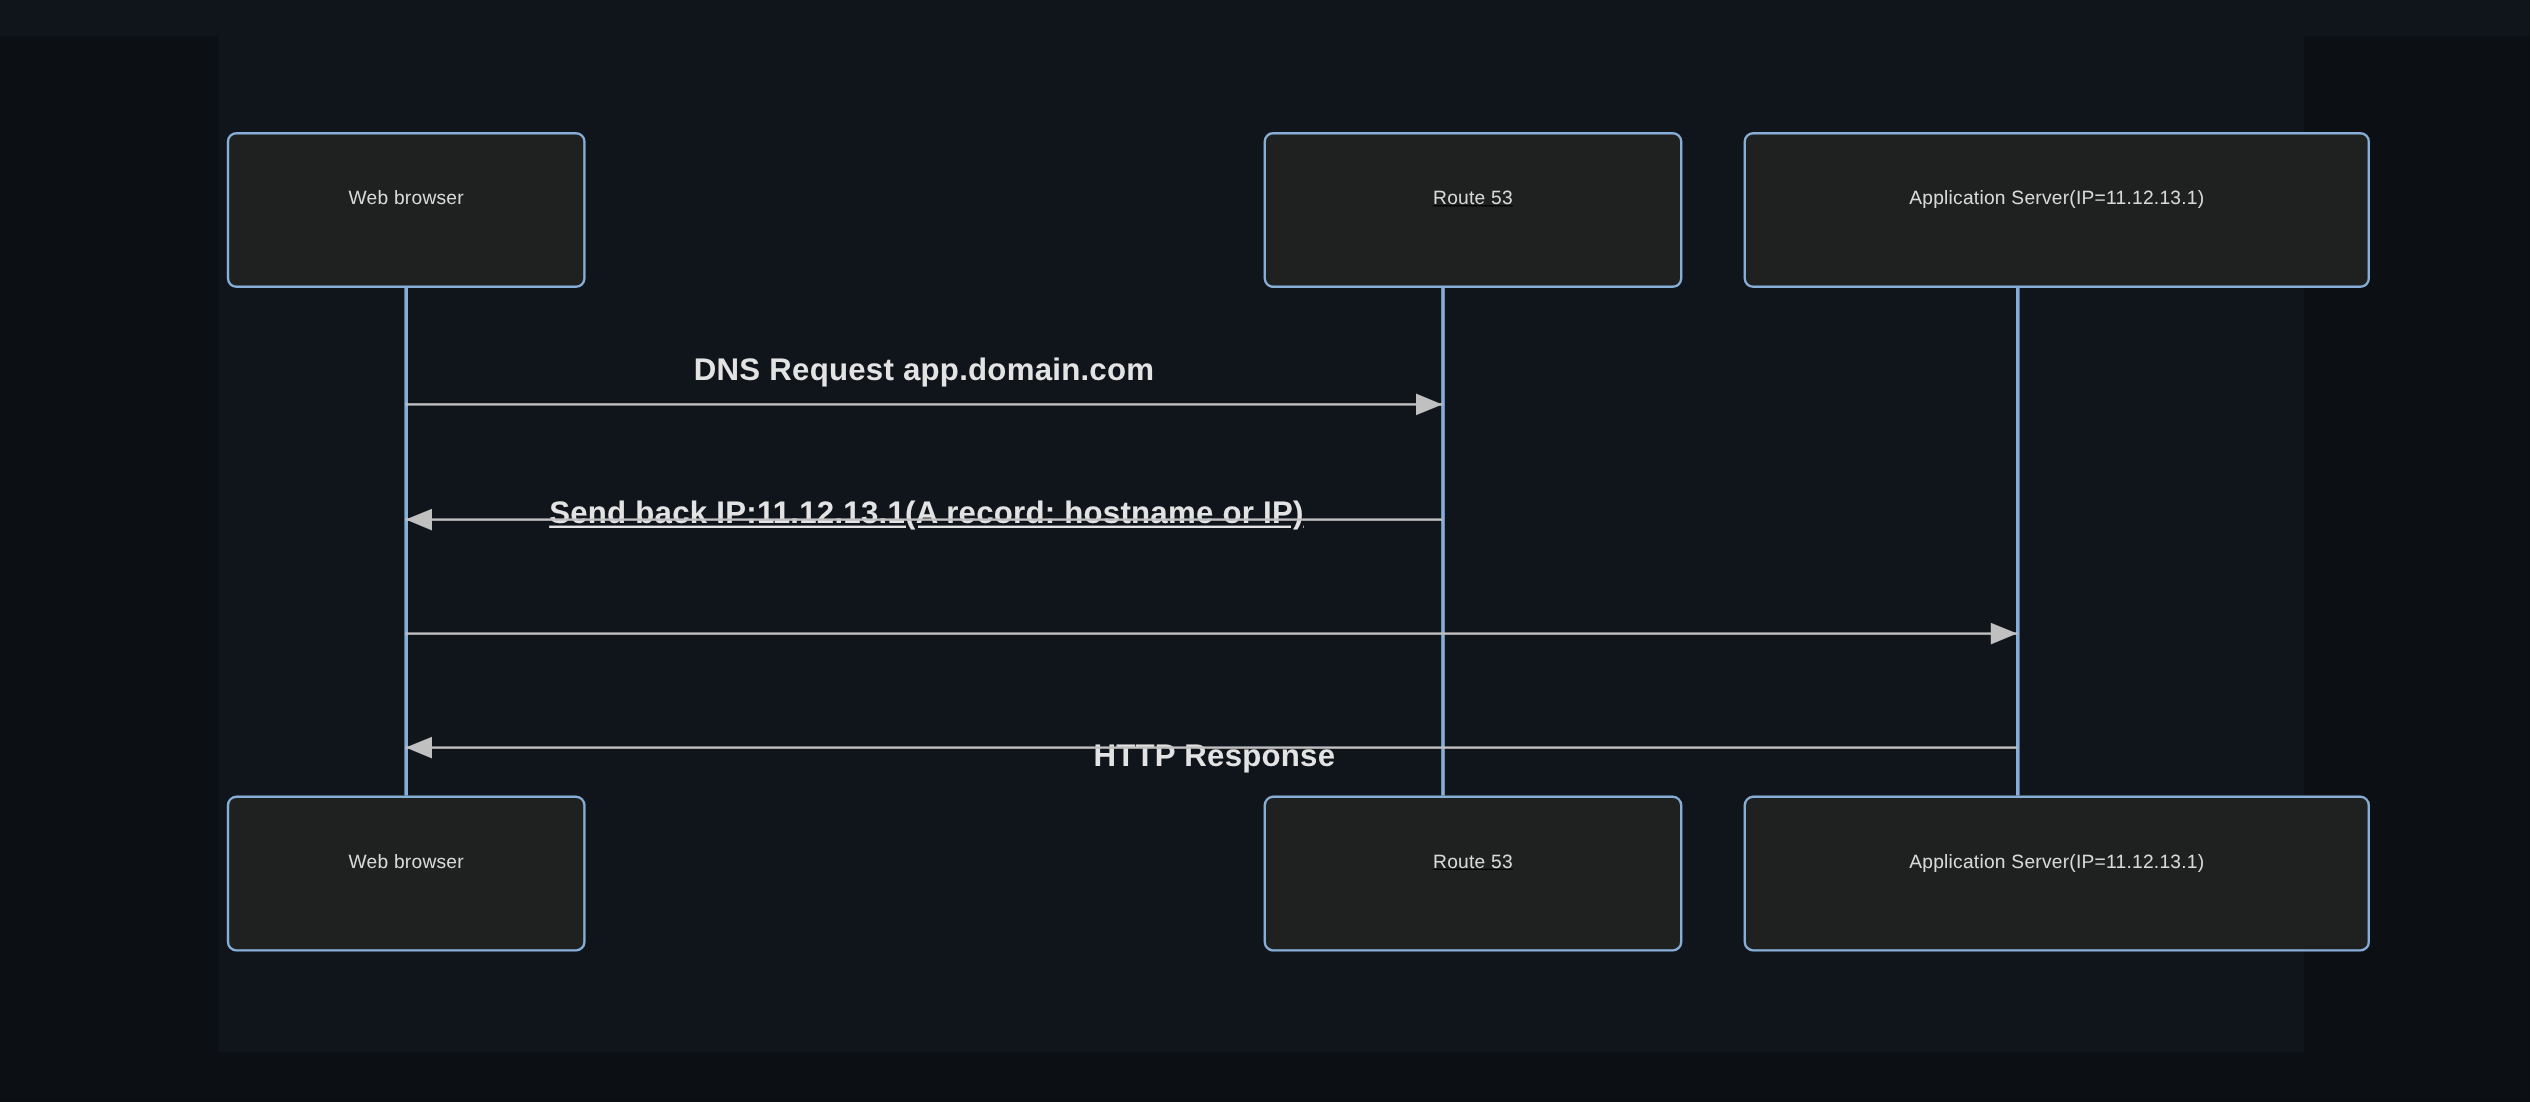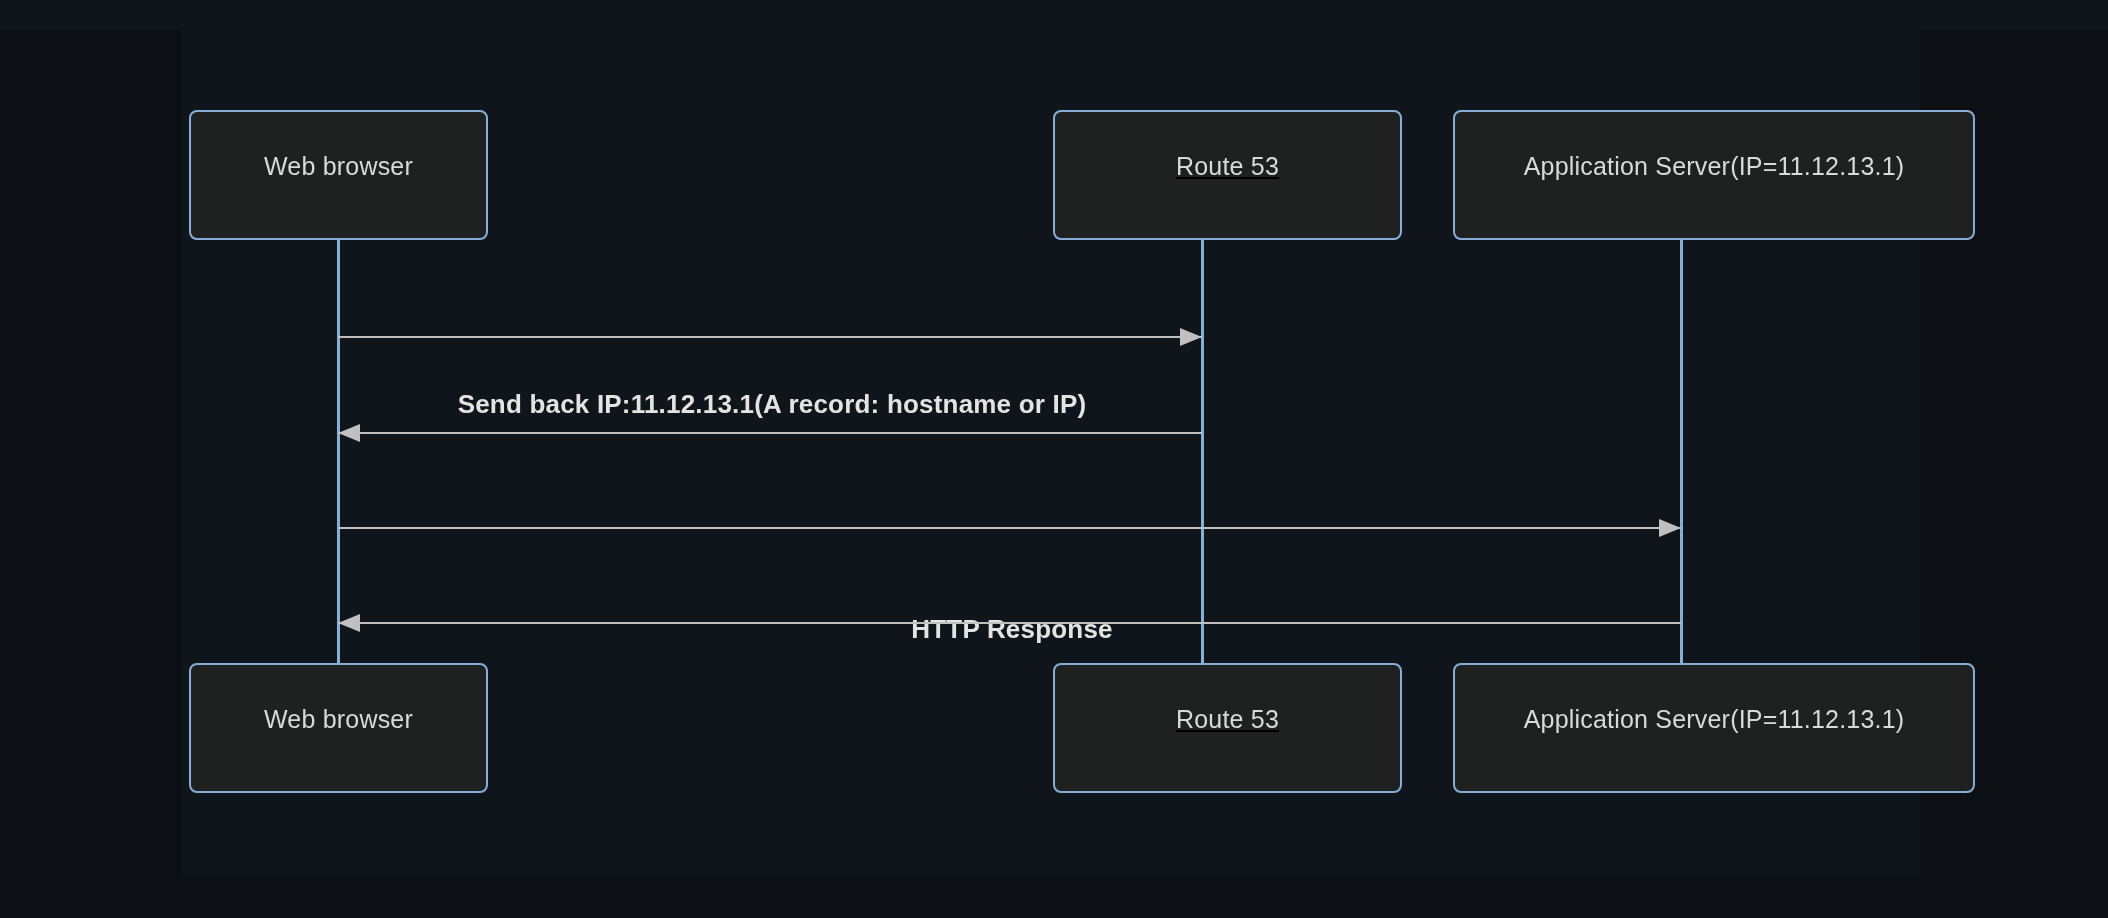--- a/index.html
+++ b/index.html
@@ -28,21 +28,21 @@
     background: #1f2121;
     border: 2.5px solid #86aed6;
     border-radius: 8px;
     display: flex;
     align-items: center;
     justify-content: center;
     z-index: 3;
   }
   .actor-box .actor-label {
     color: #d9d9d9;
-    font-size: 25px;
+    font-size: 16px;
     font-weight: 400;
     position: relative;
     top: -9px;
     white-space: nowrap;
     letter-spacing: 0.2px;
   }
   .box-a { left: 189px; width: 299px; }
   .box-b { left: 1053px; width: 349px; text-decoration: underline; }
   .box-c { left: 1453px; width: 522px; }
   .row-top { top: 110px; }
@@ -93,21 +93,21 @@
     border-right: 22px solid #c0c0c0;
   }
 
   
   .m1-line  { left: 338px;  top: 335.5px; width: 864px; }
   .m1-head  { left: 1180px; top: 328px; }
   .m1-label { left: 770px;  top: 293px; }
   
   .m2-line  { left: 338px;  top: 431.5px; width: 864px; }
   .m2-head  { left: 338px;  top: 424px; }
-  .m2-label { left: 772px;  top: 389px; }
+  .m2-label { left: 772px;  top: 412px; text-decoration: underline; }
   
   .m3-line  { left: 338px;  top: 526.5px; width: 1343px; }
   .m3-head  { left: 1659px; top: 519px; }
   .m3-label { left: 1012px; top: 484px; }
   
   .m4-line  { left: 338px;  top: 621.5px; width: 1343px; }
   .m4-head  { left: 338px;  top: 614px; }
   .m4-label { left: 1012px; top: 579px; margin-top: 35px; }
 </style>
 </head>
@@ -124,20 +124,21 @@
   <div class="actor-box box-a row-top">
     <span class="actor-label">Web browser</span>
   </div>
   <div class="actor-box box-b row-top">
     <span class="actor-label">Route 53</span>
   </div>
   <div class="actor-box box-c row-top">
     <span class="actor-label">Application Server(IP=11.12.13.1)</span>
   </div>
 
+  <div class="msg-label m1-label">DNS Request app.domain.com</div>
   <div class="msg-line m1-line"></div>
   <div class="arrowhead arrow-right m1-head"></div>
 
   <div class="msg-label m2-label">Send back IP:11.12.13.1(A record: hostname or IP)</div>
   <div class="msg-line m2-line"></div>
   <div class="arrowhead arrow-left m2-head"></div>
 
   <div class="msg-line m3-line"></div>
   <div class="arrowhead arrow-right m3-head"></div>
 

